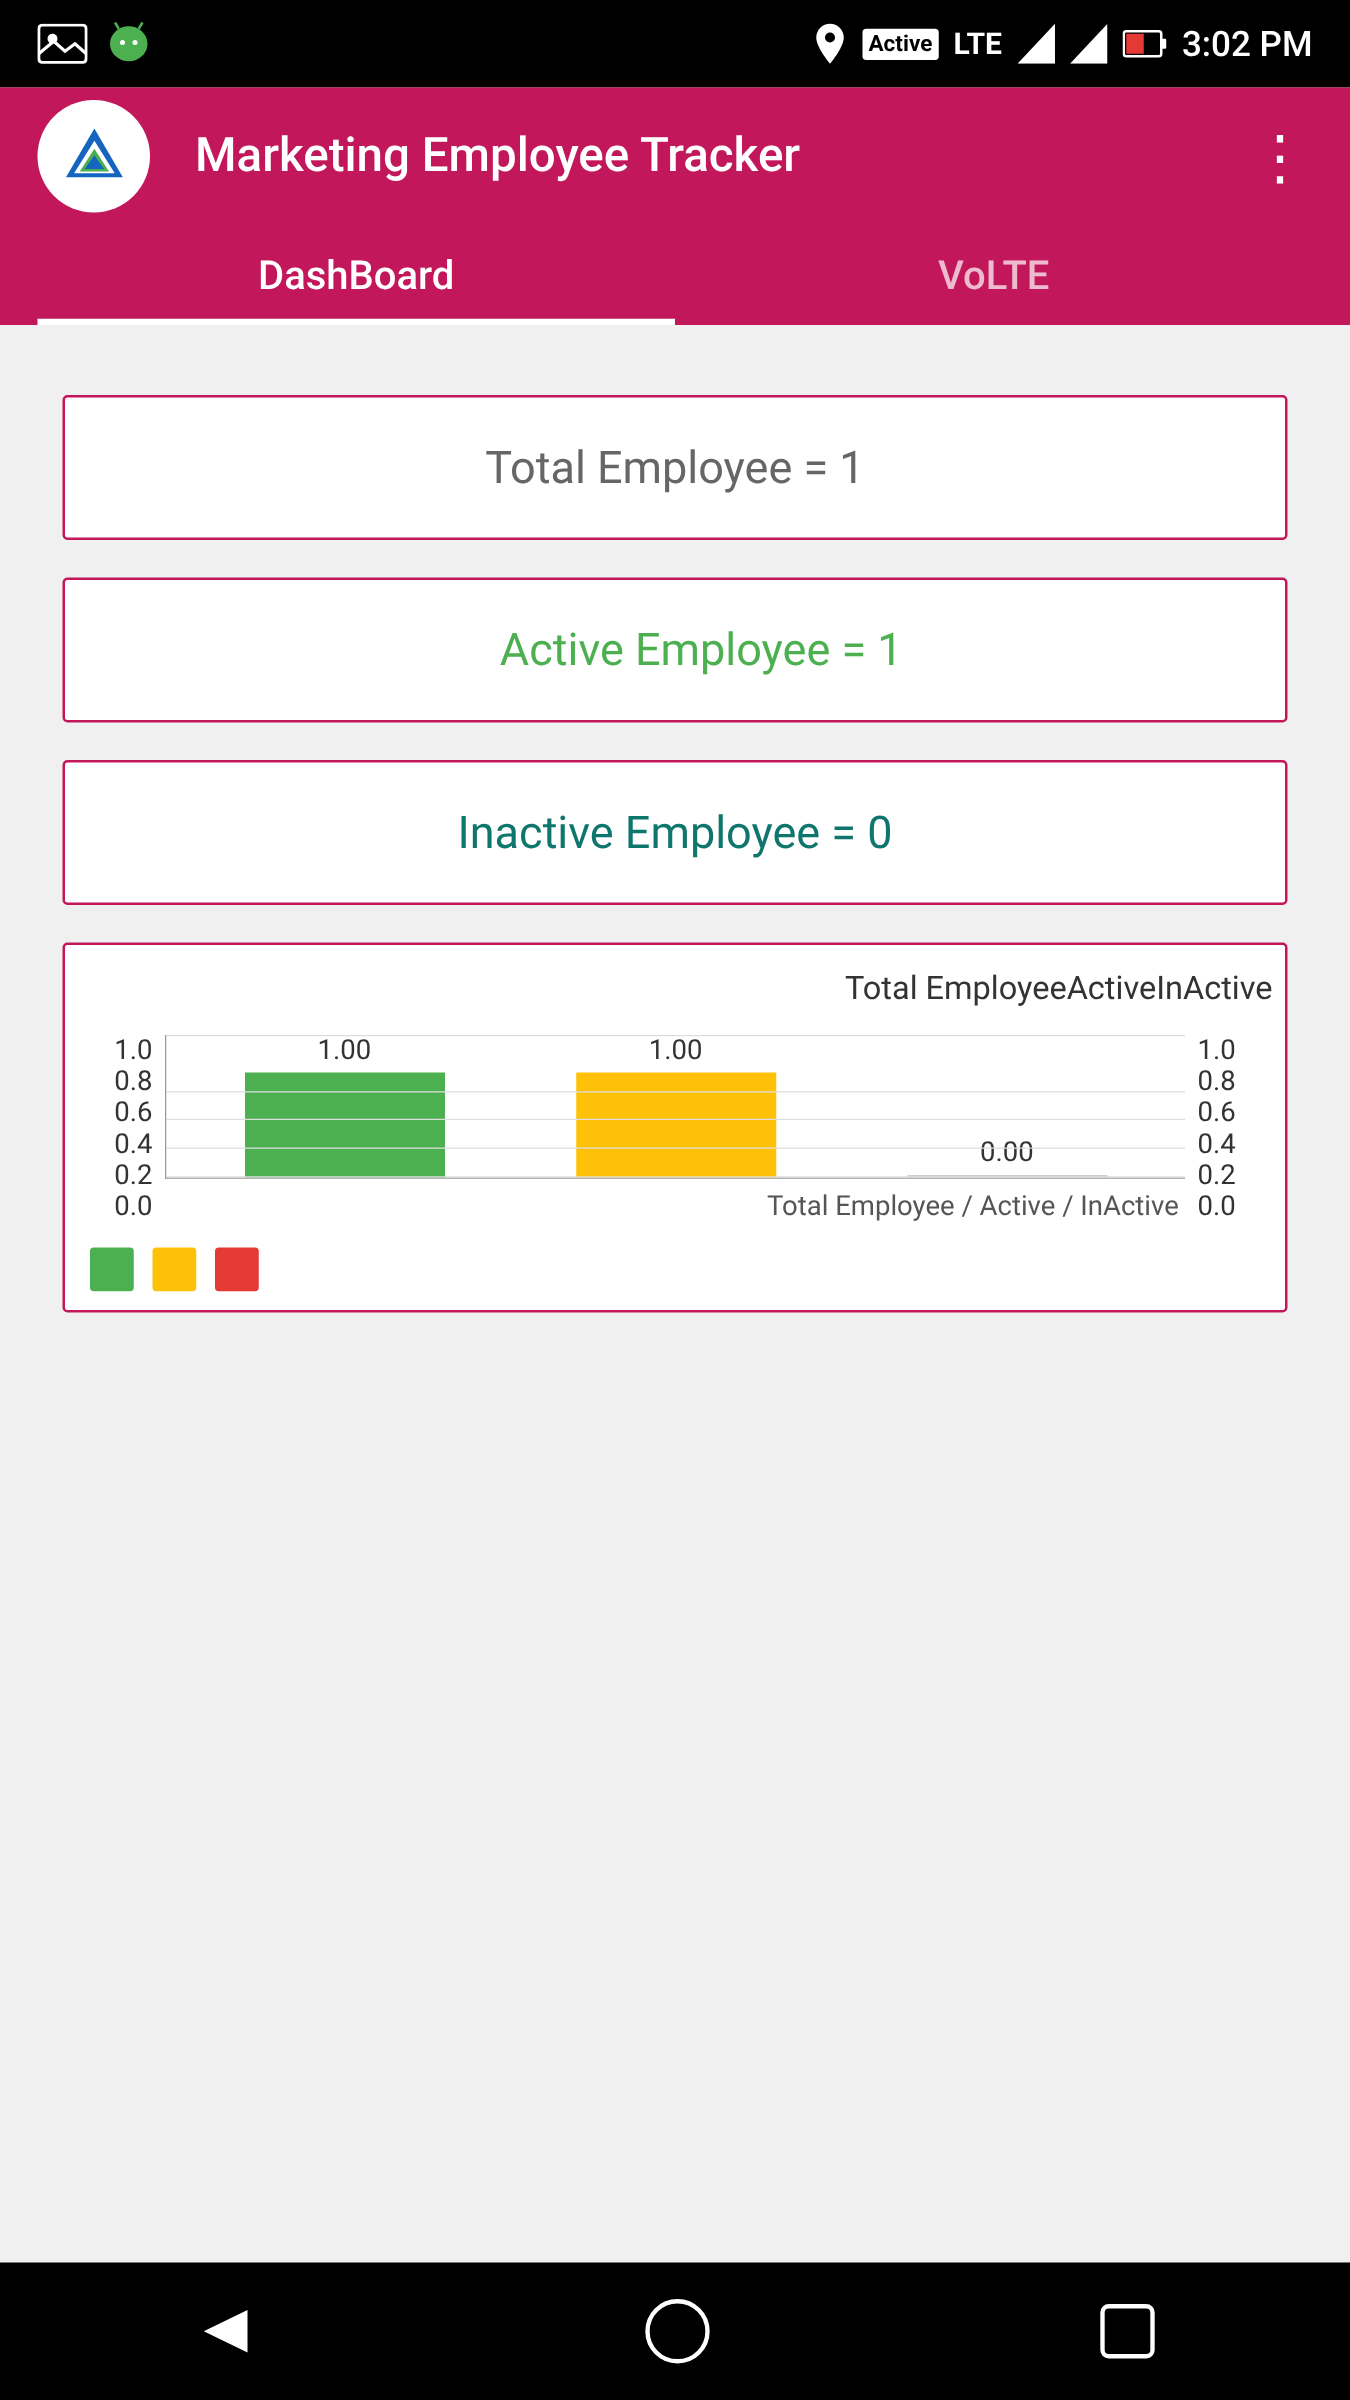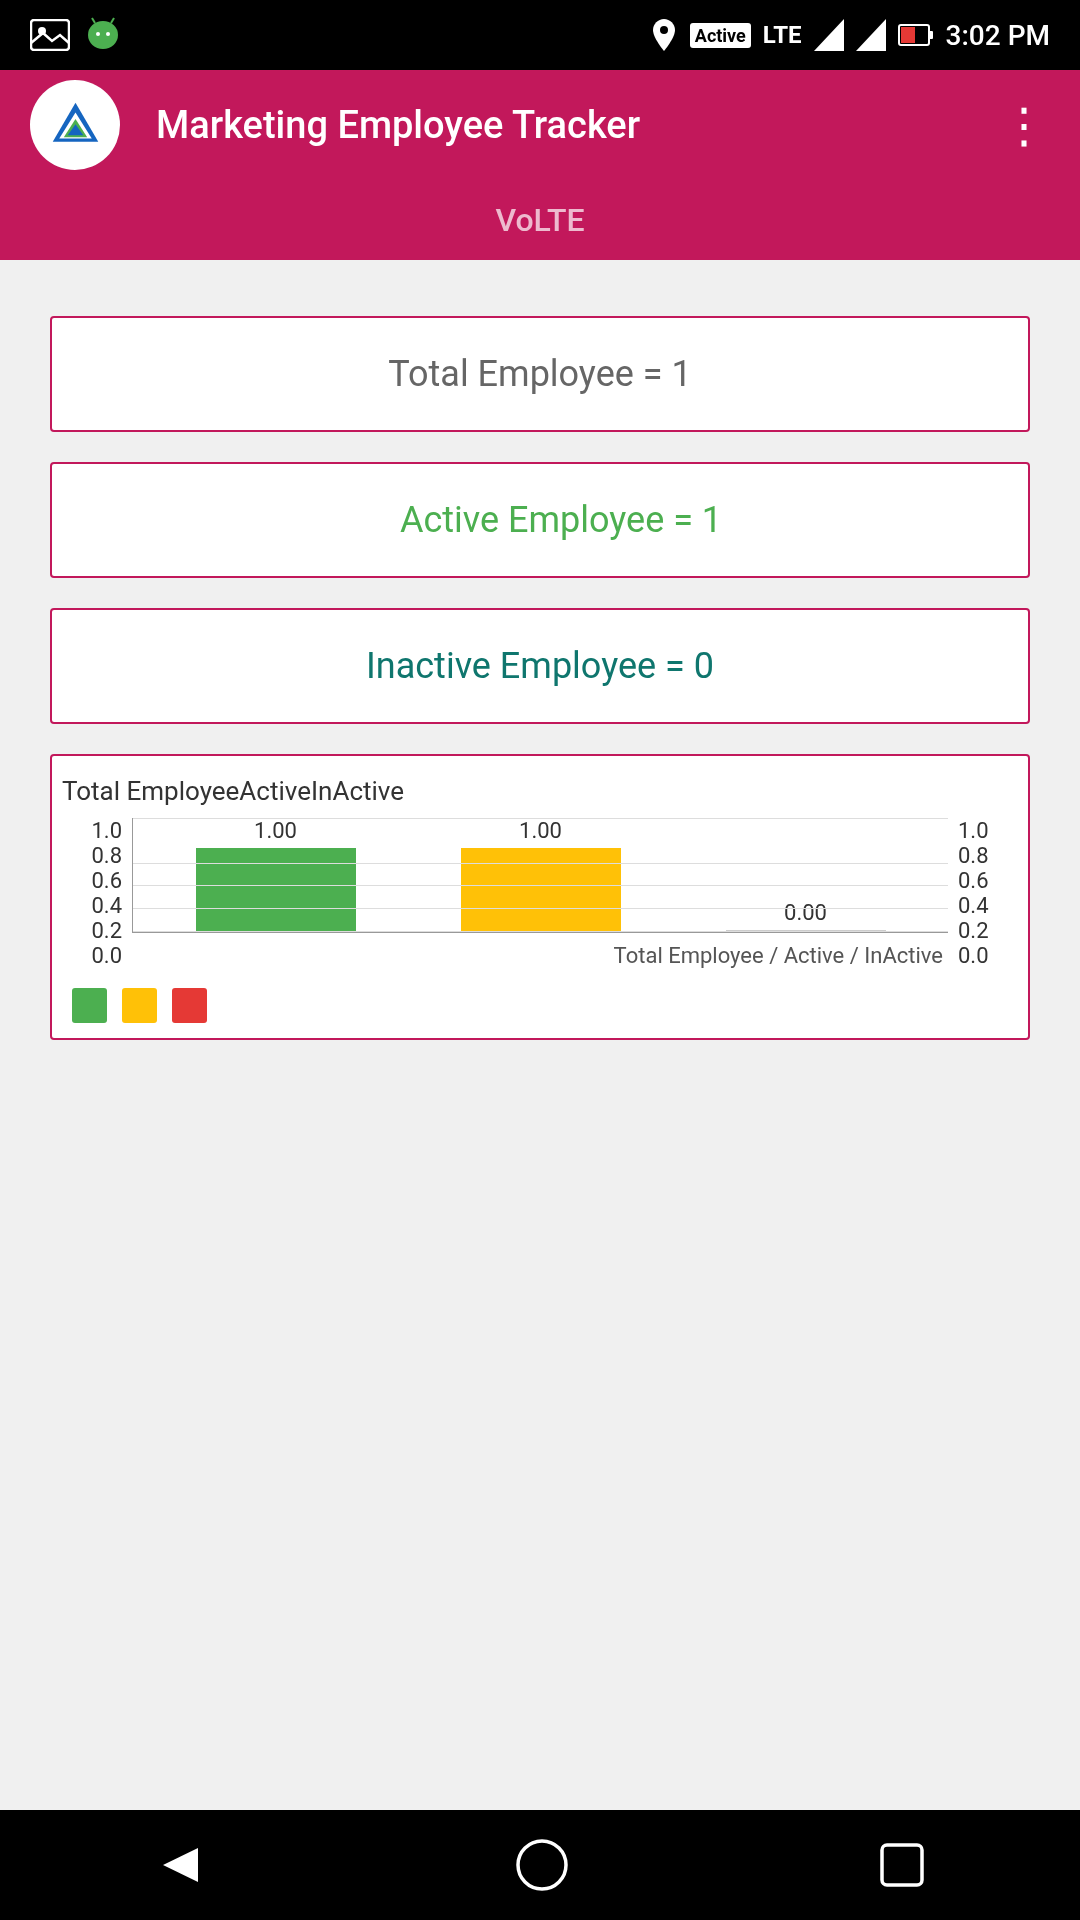--- a/index.html
+++ b/index.html
@@ -160,22 +160,22 @@
       color: #4CAF50;
       margin-left: 42px;
     }
 
     .stat-card-text.red {
       color: #0f766e;
     }
 
     .chart-header {
       display: flex;
-      justify-content: flex-start;
-      margin-bottom: 12px;
+      justify-content: flex-end;
+      margin-bottom: 22px;
     }
 
     .chart-header-label {
       font-size: 26px;
       color: #333;
       font-weight: 400;
     }
 
     .y-axis-left {
       display: flex;
@@ -305,20 +305,23 @@
           <polygon points="50,40 68,68 32,68" fill="#4CAF50"></polygon>
           <polygon points="50,48 62,65 38,65" fill="#1565C0"></polygon>
         </svg>
       </div>
       <span class="app-title">Marketing Employee Tracker</span>
     </div>
     <span class="more-icon">⋮</span>
   </div>
 
   <div class="tab-bar">
+    <div class="tab-item active">
+      <span>DashBoard</span>
+    </div>
     <div class="tab-item inactive">
       <span>VoLTE</span>
     </div>
   </div>
 </div>
 
 <div class="main-content">
 
   <div class="stat-card">
     <span class="stat-card-text">Total Employee = 1</span>

